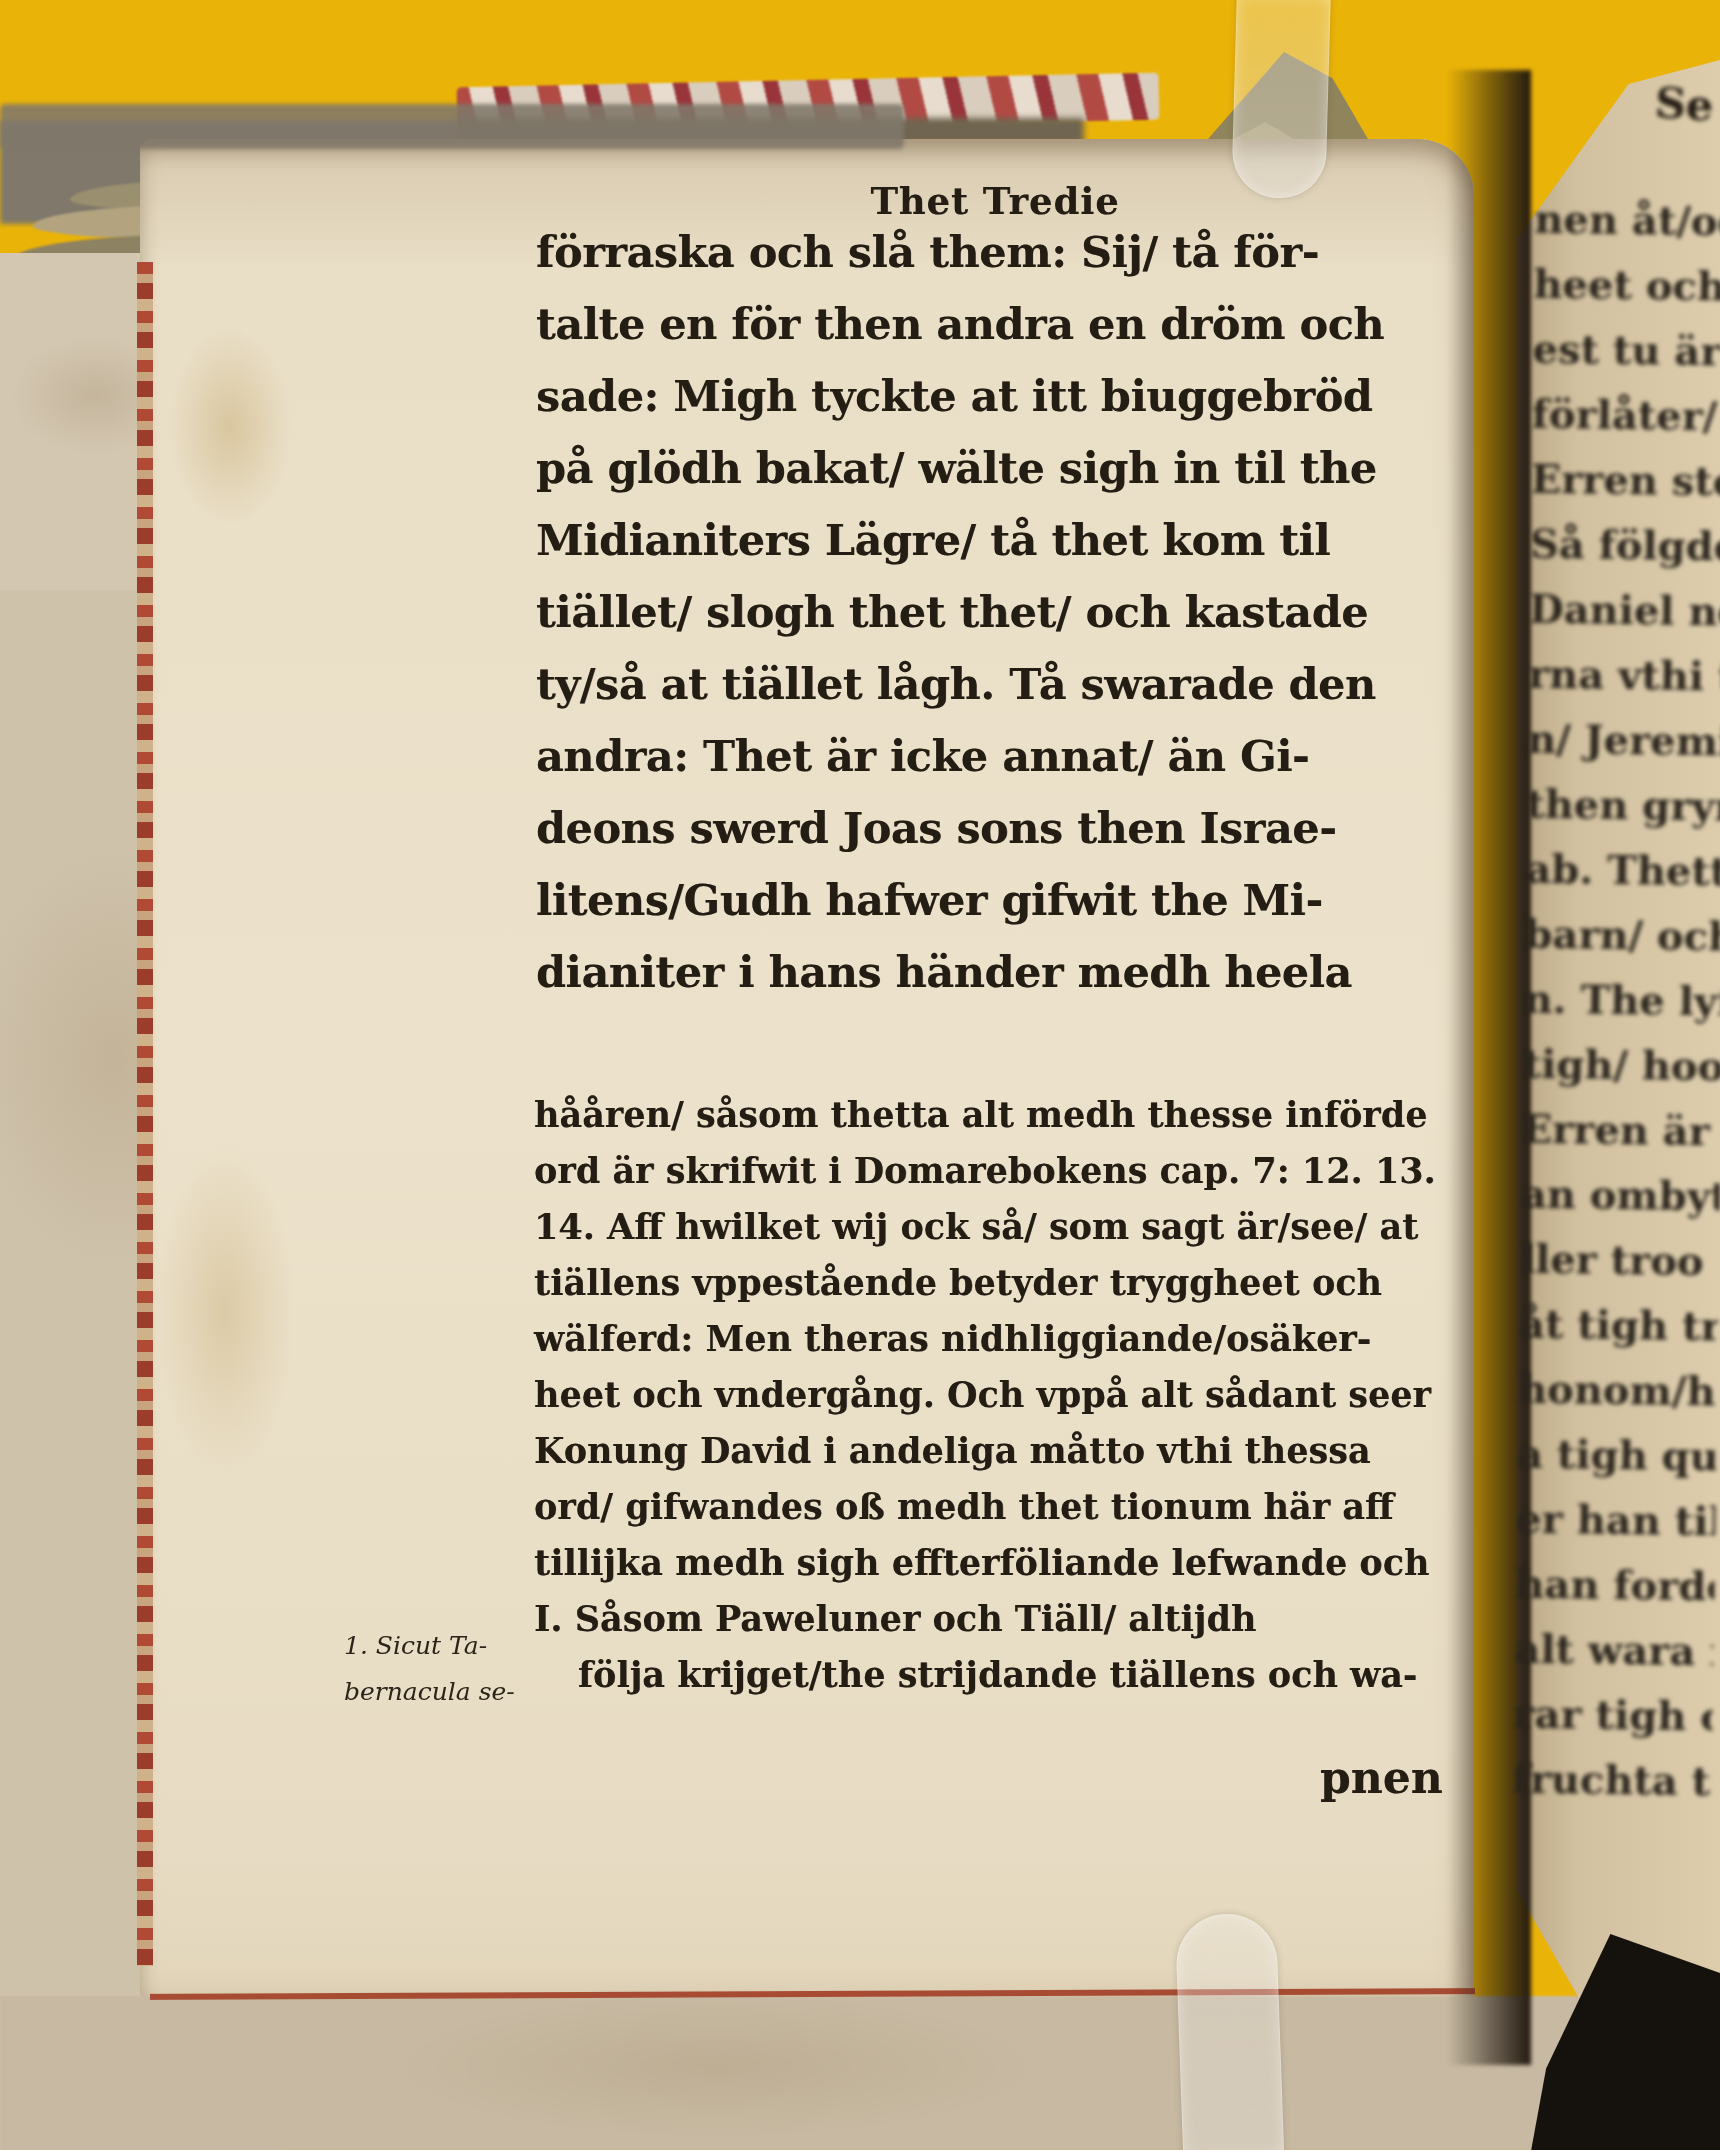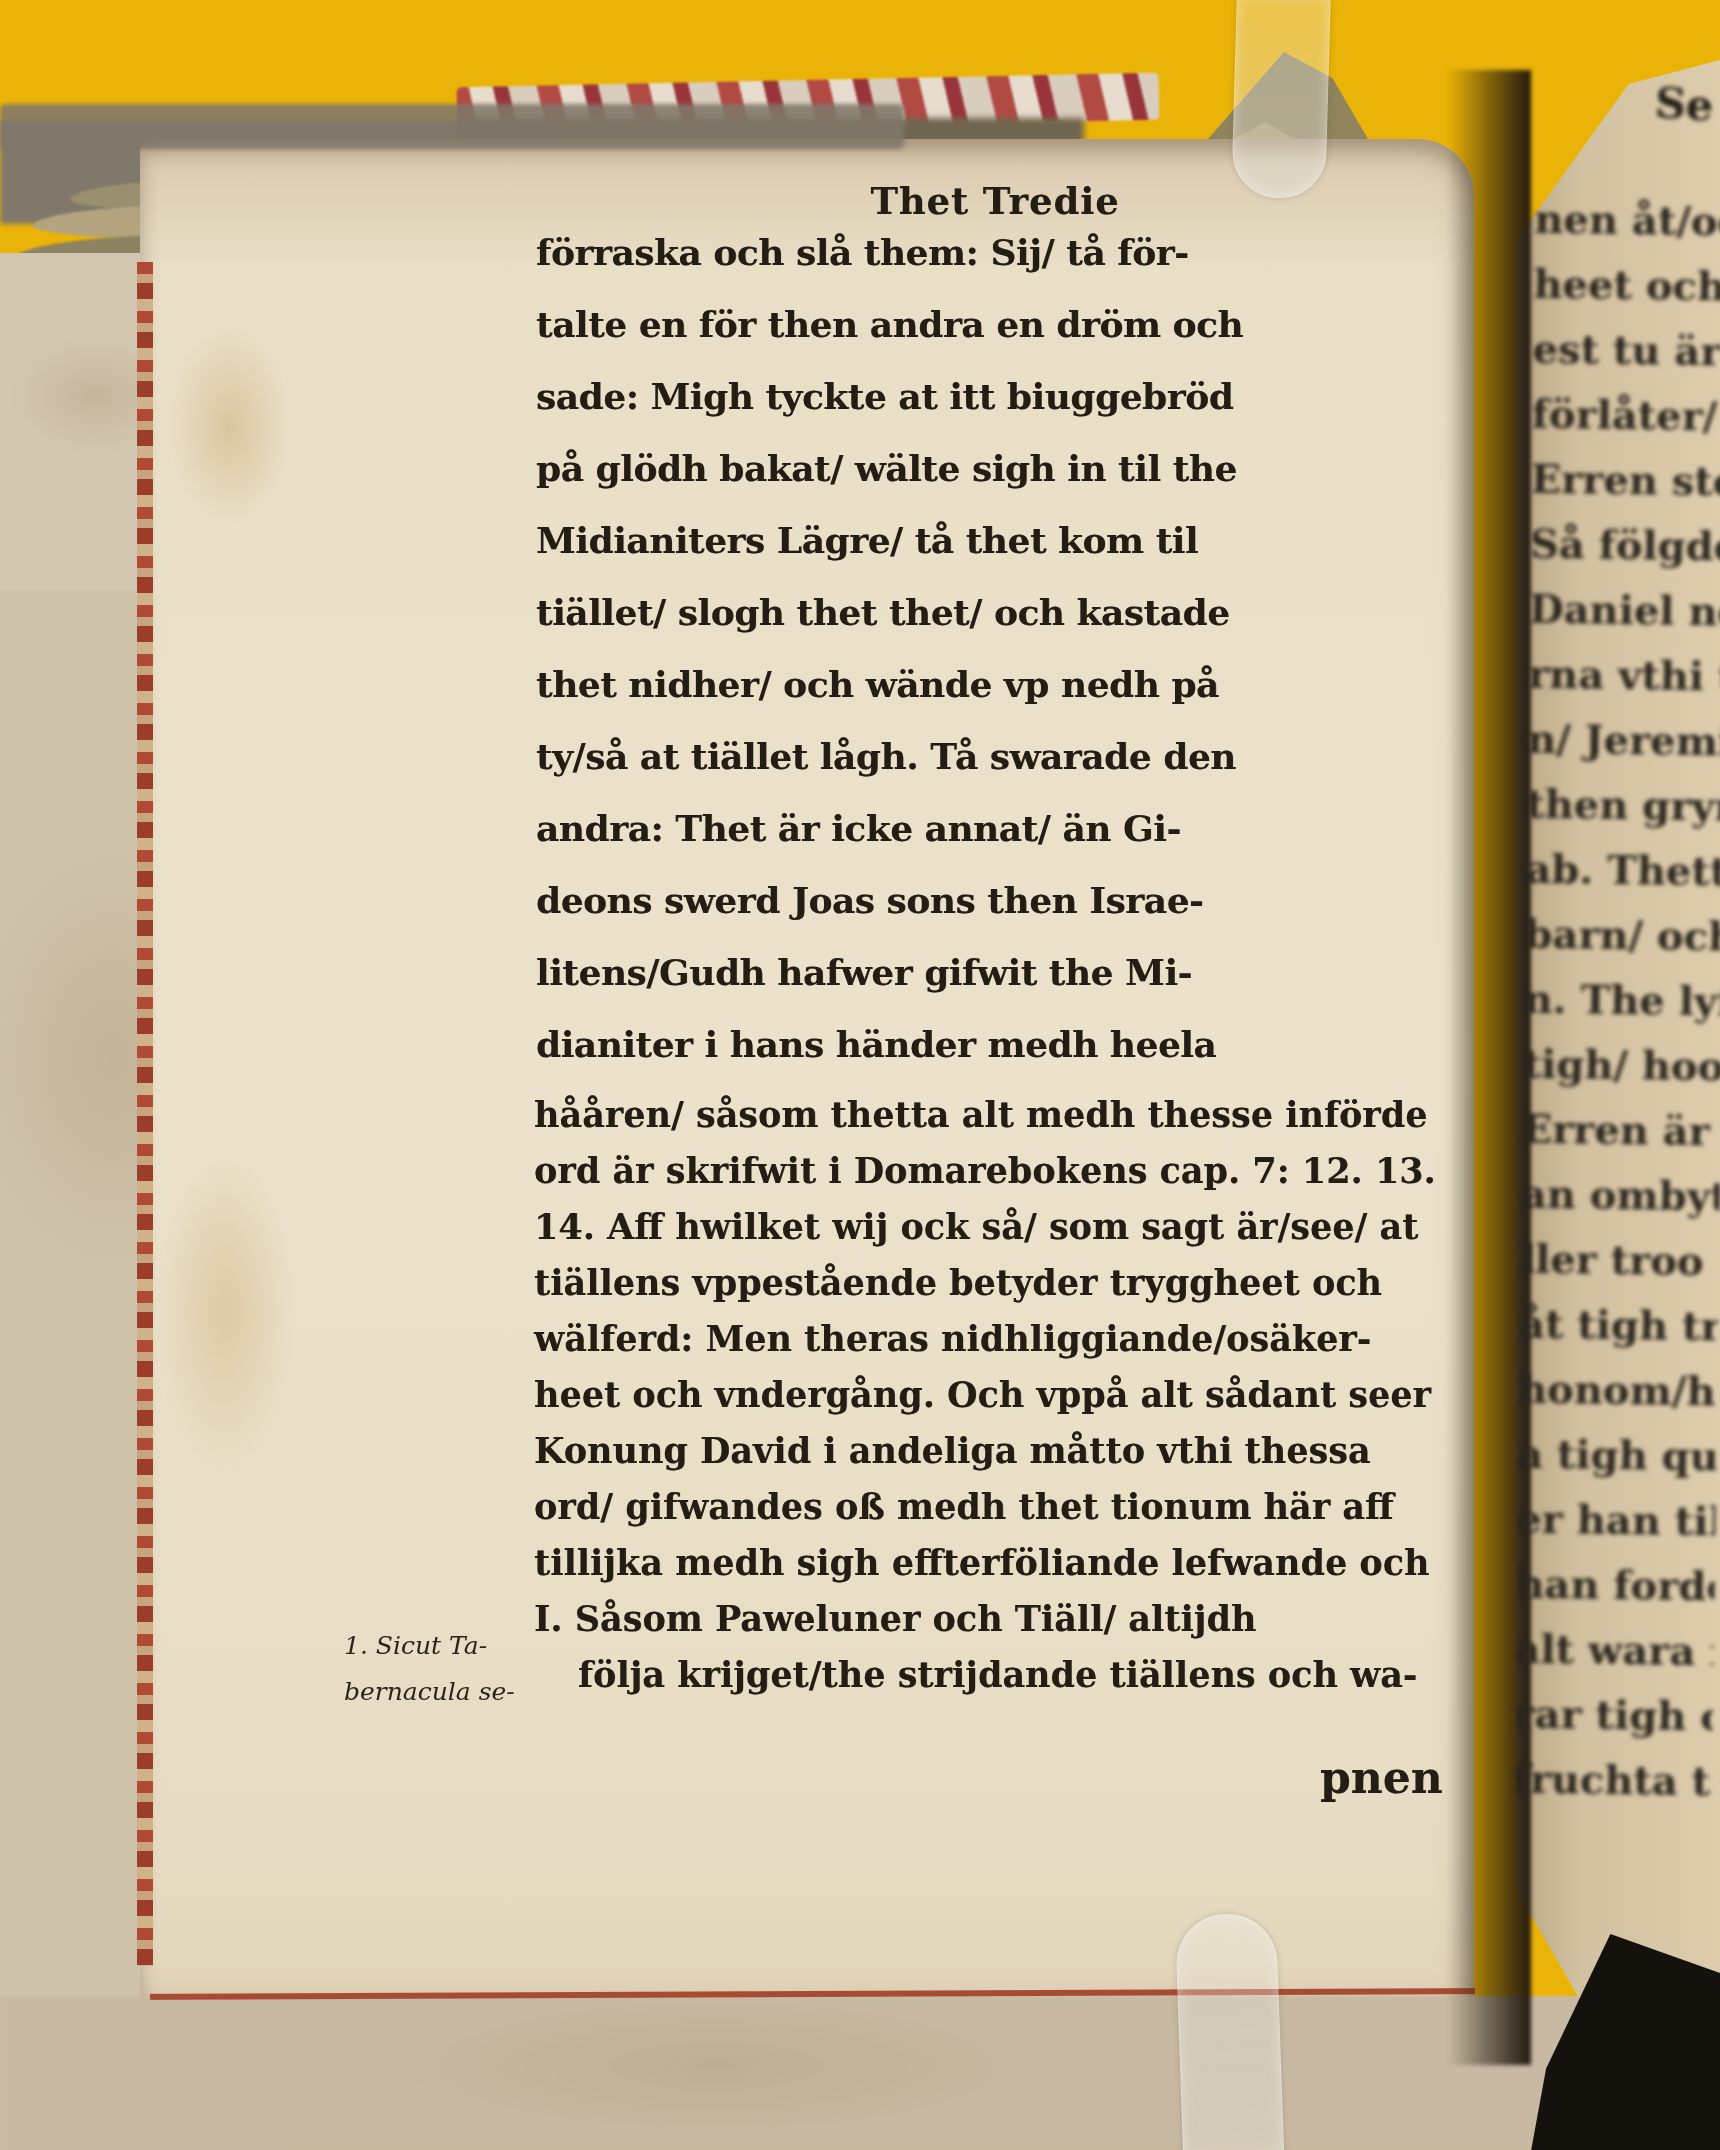--- a/index.html
+++ b/index.html
@@ -56,21 +56,21 @@
   .stain2{left:155px;top:1147px;width:140px;height:328px;background:radial-gradient(closest-side,#dccaa6,rgba(0,0,0,0));}
   .red-fore-edge{left:137px;top:262px;width:16px;height:1704px;
     background:repeating-linear-gradient(180deg,#b04a34 0 12px,#c9a57f 12px 20.6px,#9c3d2c 20.6px 37px,#d0b28a 37px 49px);
     filter:blur(0.6px);}
   .red-bottom-edge{left:150px;top:1991px;width:1325px;height:5.6px;background:#a84b33;
     transform:rotate(-0.25deg);filter:blur(0.5px);}
 
   
   .ink{color:#241d14;font-weight:bold;text-shadow:0.3px 0.4px 0.2px rgba(25,14,6,0.45);}
   .header{left:536px;top:179px;width:918px;text-align:center;font-size:37px;letter-spacing:0.9px;}
-  .body-large{left:536px;top:216px;width:941px;font-size:36px;line-height:72px;
+  .body-large{left:536px;top:216px;width:941px;font-size:43px;line-height:72px;
     letter-spacing:-0.5px;white-space:nowrap;}
   .body-medium{left:534px;top:1087px;width:946px;font-size:35px;line-height:56px;
     letter-spacing:0;white-space:nowrap;}
   .body-medium div:nth-child(11){text-indent:44px;}
   .catchword{left:1320px;top:1752px;font-size:44px;}
 
   .margin-note{left:344px;width:201px;font-family:"DejaVu Serif",serif;font-style:italic;
     font-size:25px;line-height:46px;color:#2b241b;font-weight:normal;white-space:nowrap;}
   .mn-upper{top:1398px;}
   .mn-lower{top:1623px;}
@@ -127,21 +127,20 @@
 
   <div class="abs header ink">Thet Tredie</div>
 
   <div class="abs body-large ink">
       <div>förraska och slå them: Sij/ tå för-</div>
       <div>talte en för then andra en dröm och</div>
       <div>sade: Migh tyckte at itt biuggebröd</div>
       <div>på glödh bakat/ wälte sigh in til the</div>
       <div>Midianiters Lägre/ tå thet kom til</div>
       <div>tiället/ slogh thet thet/ och kastade</div>
-      <div>thet nidher/ och wände vp nedh på</div>
       <div>ty/så at tiället lågh. Tå swarade den</div>
       <div>andra: Thet är icke annat/ än Gi-</div>
       <div>deons swerd Joas sons then Israe-</div>
       <div>litens/Gudh hafwer gifwit the Mi-</div>
       <div>dianiter i hans händer medh heela</div>
     </div>
 
   <div class="abs body-medium ink">
       <div>hååren/ såsom thetta alt medh thesse införde</div>
       <div>ord är skrifwit i Domarebokens cap. 7: 12. 13.</div>

